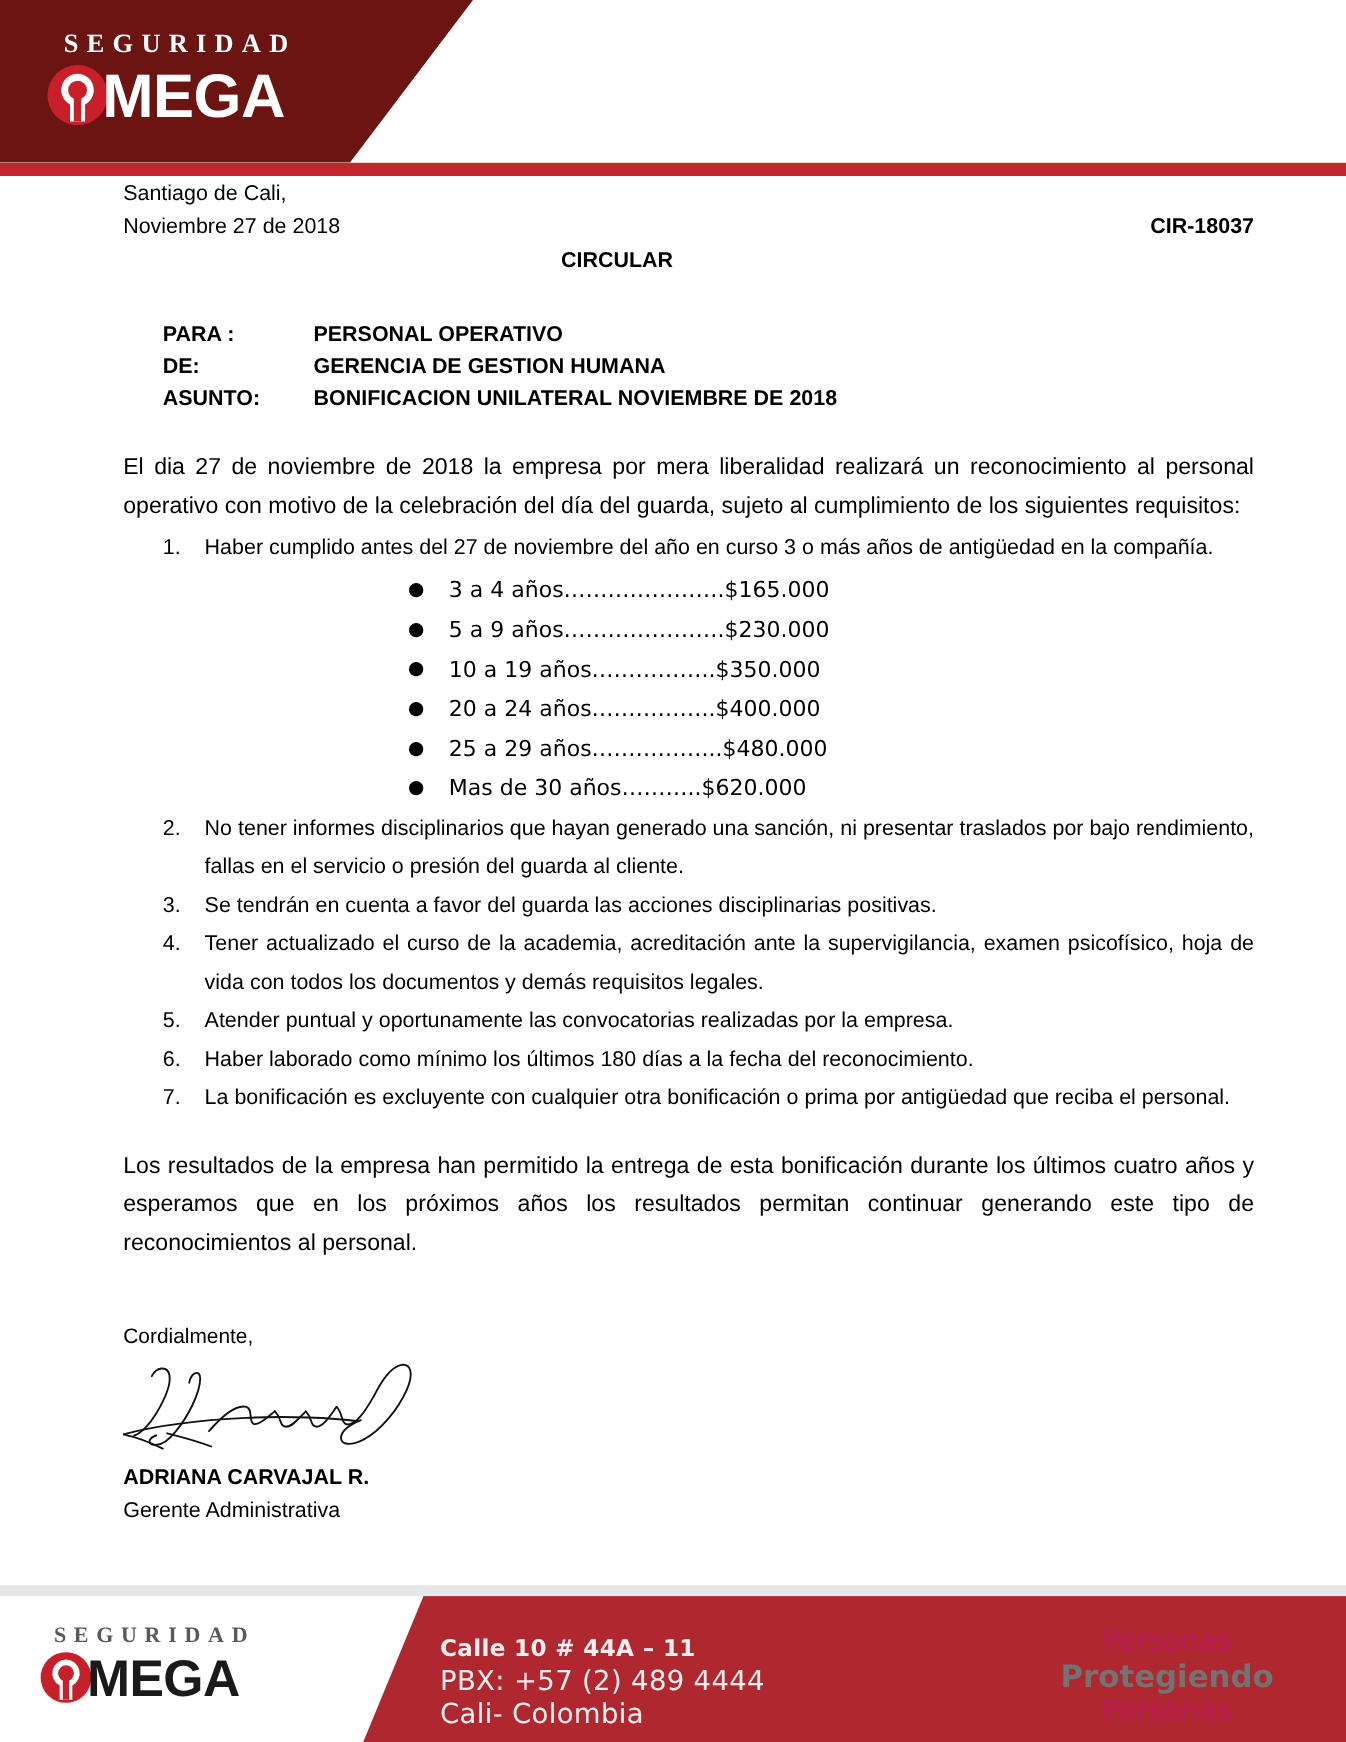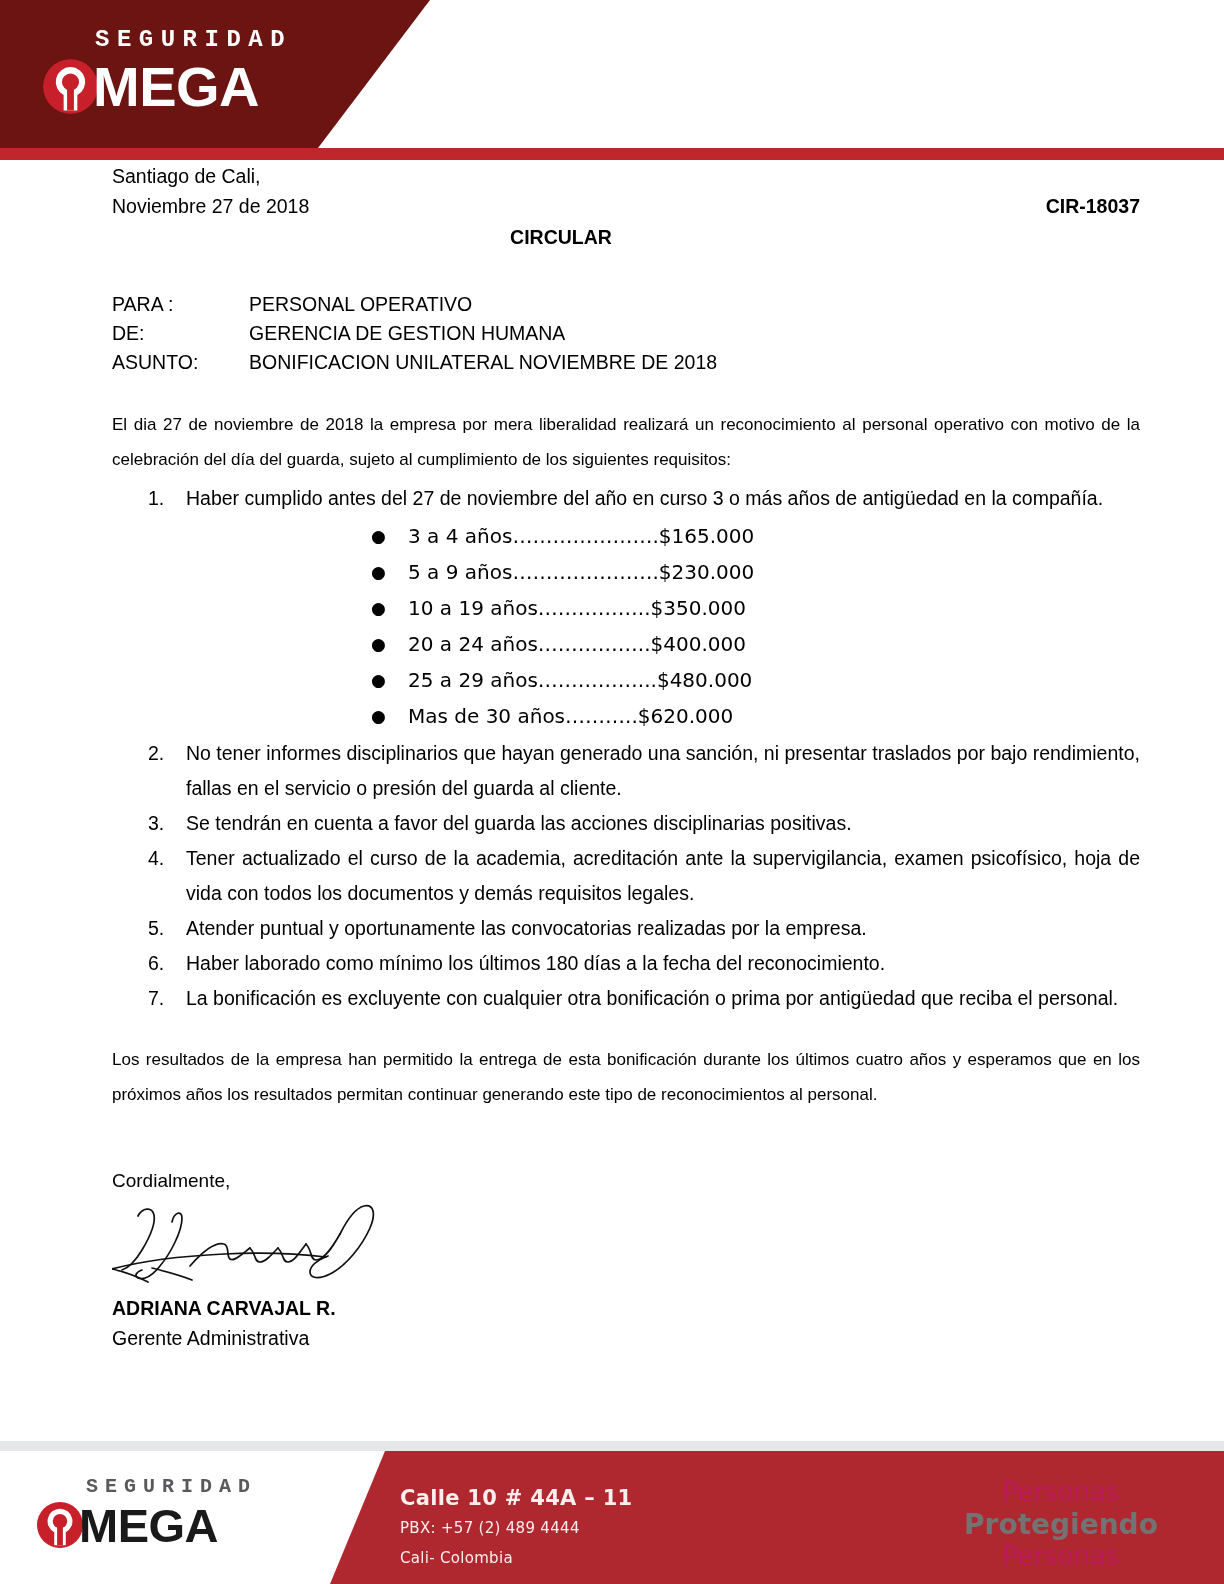--- a/index.html
+++ b/index.html
@@ -43,22 +43,21 @@
     left: 42px; top: 28px;
     width: 260px;
   }
   .logo-seguridad {
     font-size: 24px;
     font-weight: bold;
     letter-spacing: 7.5px;
     color: #ffffff;
     line-height: 1;
     padding-left: 16px;
-    font-family: Liberation Mono, monospace;
-    margin-left: 37px;
+    font-family: Liberation Serif, serif;
   }
   .logo-omega-row {
     display: flex;
     align-items: center;
     margin-top: 6px;
   }
   .omega-mark {
     width: 57px;
     height: 57px;
     flex: 0 0 auto;
@@ -109,30 +108,31 @@
     margin-top: 7px;
     padding-right: 130px;
   }
 
   .meta {
     margin-top: 42px;
   }
   .meta-row {
     display: flex;
     font-size: 19.5px;
-    font-weight: normal;
+    font-weight: bold;
     line-height: 29px;
     white-space: nowrap;
+    margin-left: 36px;
   }
   .meta-label { width: 137px; flex: 0 0 auto; }
   .meta-value { flex: 1 1 auto; }
 
   .para {
     text-align: justify;
-    font-size: 17px;
+    font-size: 21px;
     line-height: 35px;
     margin-top: 30px;
   }
   .para.tight { margin-top: 26px; }
 
   
   ol.numlist {
     list-style: none;
     margin: 4px 0 0 0;
     padding: 0;
@@ -260,21 +260,21 @@
     font-family: "DejaVu Sans", sans-serif;
   }
   .footer-address .addr1 {
     font-size: 21px;
     font-weight: bold;
     line-height: 30px;
     letter-spacing: 0.3px;
   }
   .footer-address .addr2,
   .footer-address .addr3 {
-    font-size: 15px;
+    font-size: 25px;
     line-height: 30px;
     letter-spacing: 0.3px;
   }
 
   .footer-tagline {
     position: absolute;
     right: 38px;
     top: 36px;
     width: 250px;
     text-align: center;

